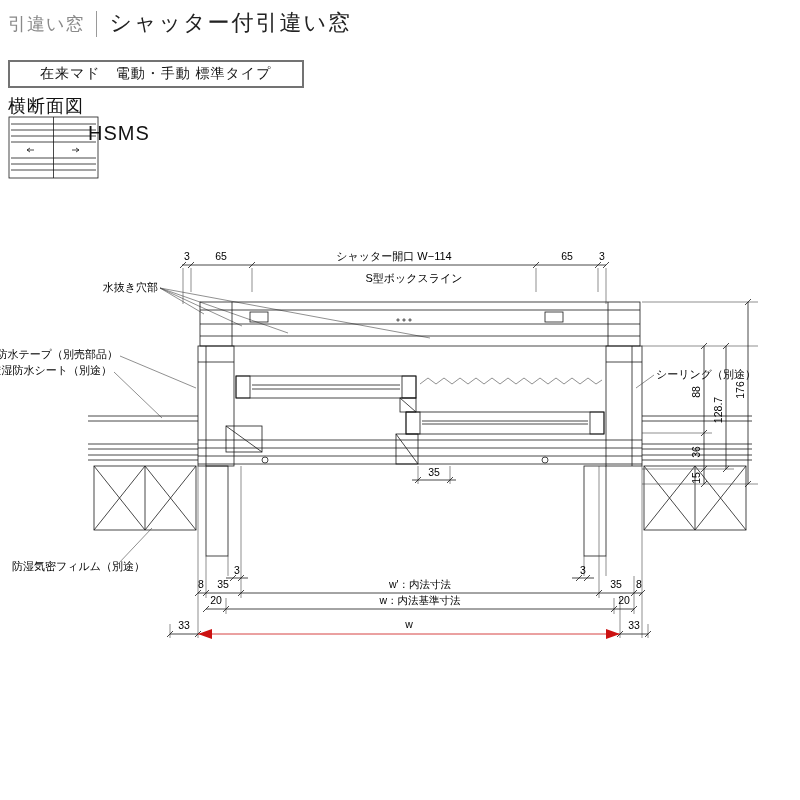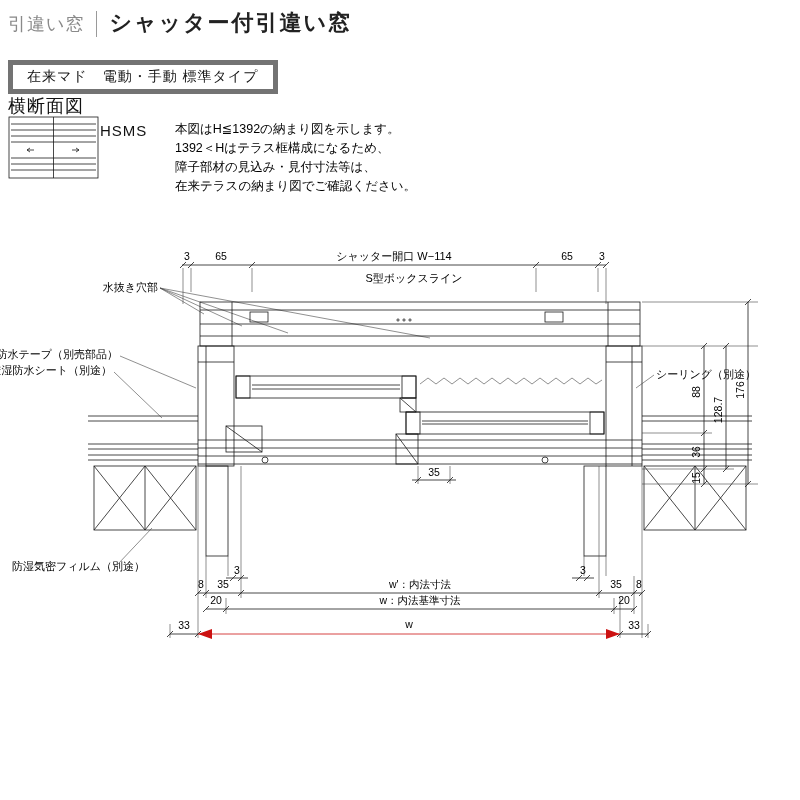--- a/index.html
+++ b/index.html
@@ -4,32 +4,32 @@
 <style>
   *{margin:0;padding:0;box-sizing:border-box}
   html,body{width:800px;height:800px;background:#ffffff;overflow:hidden;
     font-family:"Liberation Sans","DejaVu Sans",sans-serif;color:#111}
   #page{position:relative;width:800px;height:700px;background:#fff}
 
   
   #header{position:absolute;left:8px;top:8px;display:flex;align-items:flex-end}
   #category{font-size:18px;color:#8a8a8a;letter-spacing:1px;padding-bottom:2px}
   #hdr-divider{width:0;border-left:1.5px solid #9a9a9a;height:26px;margin:0 12px 1px 12px}
-  #title{font-size:22px;color:#222;letter-spacing:2px;font-weight:700}
+  #title{font-size:22px;color:#222;letter-spacing:2px;font-weight:400}
   #corner-note{position:absolute;right:10px;top:8px;font-size:14px;color:#111;letter-spacing:1px}
 
   
-  #type-box{position:absolute;left:8px;top:60px;border:5px solid #737373;
-    font-size:14px;padding:3px 14px;letter-spacing:1px;background:#fff}
+  #type-box{position:absolute;left:8px;top:60px;border:2px solid #737373;
+    font-size:14px;padding:3px 30px;letter-spacing:1px;background:#fff}
 
   #view-label{position:absolute;left:8px;top:94px;font-size:18px;letter-spacing:1px}
 
   
   #type-icon{position:absolute;left:8px;top:116px}
-  #model-code{position:absolute;left:100px;top:122px;font-size:15px;letter-spacing:1px}
+  #model-code{position:absolute;left:88px;top:122px;font-size:20px;letter-spacing:1px}
   #note{position:absolute;left:175px;top:120px;font-size:12.5px;line-height:19px;color:#000}
 
   
   #drawing{position:absolute;left:0;top:230px}
   svg line,svg rect,svg polyline,svg path,svg circle{stroke:#1a1a1a;fill:none;stroke-width:.8}
   svg .thin{stroke-width:.6;stroke:#444}
   svg text{fill:#000;stroke:none;font-size:11px;font-family:"Liberation Sans","DejaVu Sans",sans-serif}
   svg text.dim{font-size:10.5px}
   svg .red{stroke:#cc1111}
   svg .redfill{fill:#cc1111;stroke:none}
@@ -62,26 +62,20 @@
         <line x1="3" y1="48" x2="88" y2="48"></line>
         <line x1="3" y1="54" x2="88" y2="54"></line>
         <path d="M26 34 l-7 0 m0 0 l3 -2 m-3 2 l3 2"></path>
         <path d="M64 34 l7 0 m0 0 l-3 -2 m3 2 l-3 2"></path>
       </g>
     </svg>
   </div>
 
   <div id="model-code">HSMS</div>
 
-  <div id="note">
-    <div>本図はH≦1392の納まり図を示します。</div>
-    <div>1392＜Hはテラス框構成になるため、</div>
-    <div>障子部材の見込み・見付寸法等は、</div>
-    <div>在来テラスの納まり図でご確認ください。</div>
-  </div>
 
   <svg id="drawing" width="800" height="440" viewBox="0 0 800 440">
 
     <g>
       <line x1="182" y1="35" x2="606" y2="35"></line>
       <line x1="180" y1="38" x2="186" y2="32"></line>
       <line x1="188" y1="38" x2="194" y2="32"></line>
       <line x1="249" y1="38" x2="255" y2="32"></line>
       <line x1="533" y1="38" x2="539" y2="32"></line>
       <line x1="595" y1="38" x2="601" y2="32"></line>

